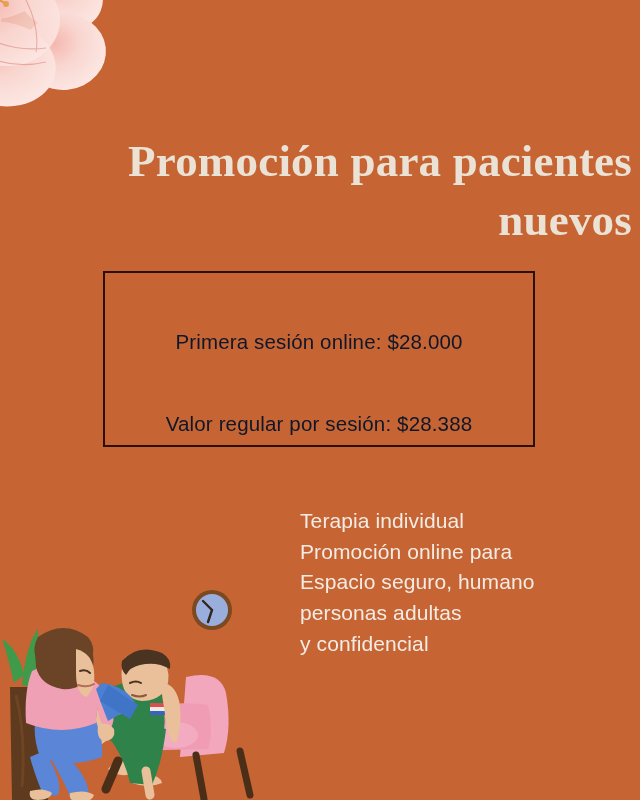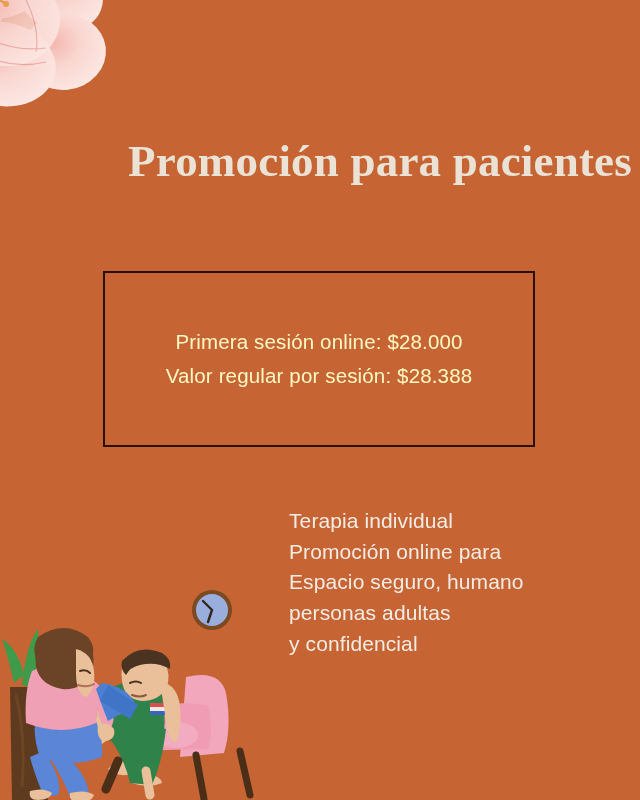--- a/index.html
+++ b/index.html
@@ -73,29 +73,30 @@
     display: flex;
     flex-direction: column;
     align-items: center;
     justify-content: center;
     gap: 2px;
   }
   .price-line {
     font-family: "Liberation Sans", sans-serif;
     font-size: 20.5px;
     line-height: 1.58;
-    color: #fef9c3;
+    color: #0f172a;
     letter-spacing: 0.15px;
     white-space: nowrap;
+    margin-top: 48px;
   }
 
   
   .features {
     position: absolute;
-    left: 289px;
+    left: 300px;
     top: 506px;
     width: 330px;
   }
   .feature-line {
     font-family: "Liberation Sans", sans-serif;
     font-size: 21px;
     line-height: 1.46;
     color: #f3ece5;
     letter-spacing: 0.1px;
     white-space: nowrap;
@@ -160,20 +161,21 @@
       <g stroke="#e07f78" stroke-width="1.1" fill="none" opacity="0.55">
         <path d="M40 96 q26 14 58 10"></path>
         <path d="M34 112 q30 16 64 8"></path>
         <path d="M78 58 q14 28 10 52"></path>
       </g>
     </g>
   </svg>
 
   <div class="title-block">
     <div class="title-line">Promoción para pacientes</div>
+    <div class="title-line">nuevos</div>
   </div>
 
   <div class="price-box">
     <div class="price-inner">
       <div class="price-line">Primera sesión online: $28.000</div>
       <div class="price-line">Valor regular por sesión: $28.388</div>
     </div>
   </div>
 
   <div class="features">

